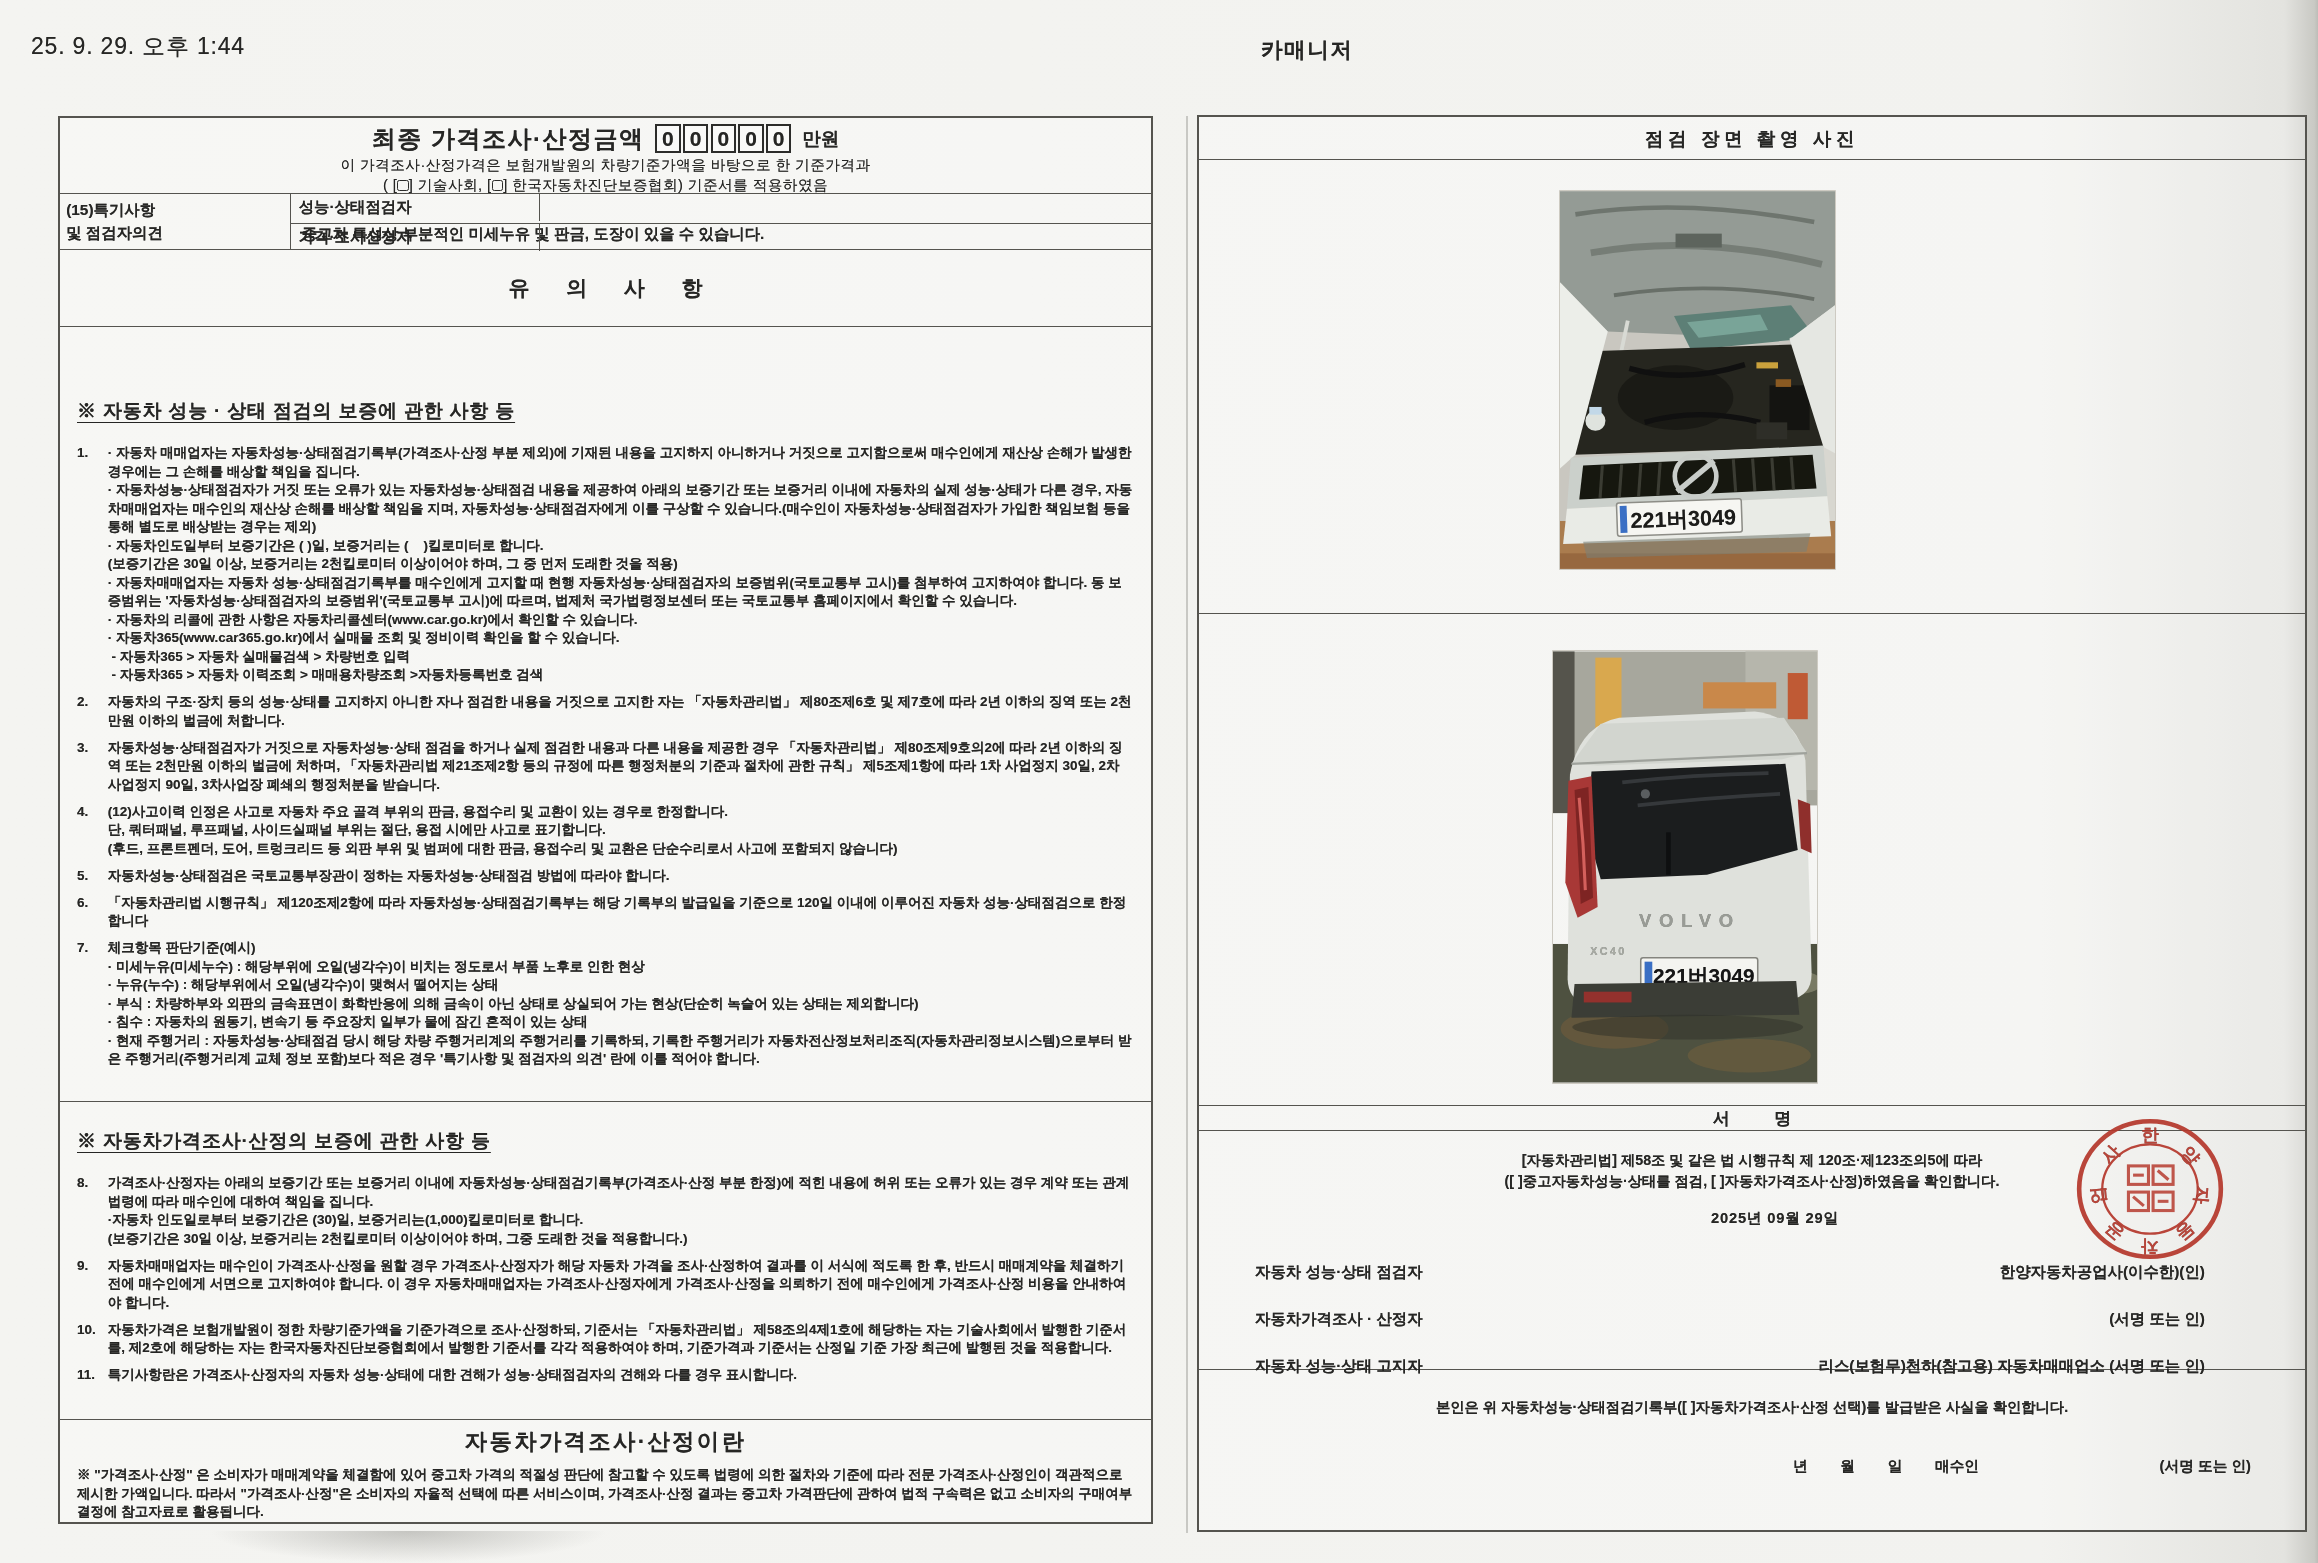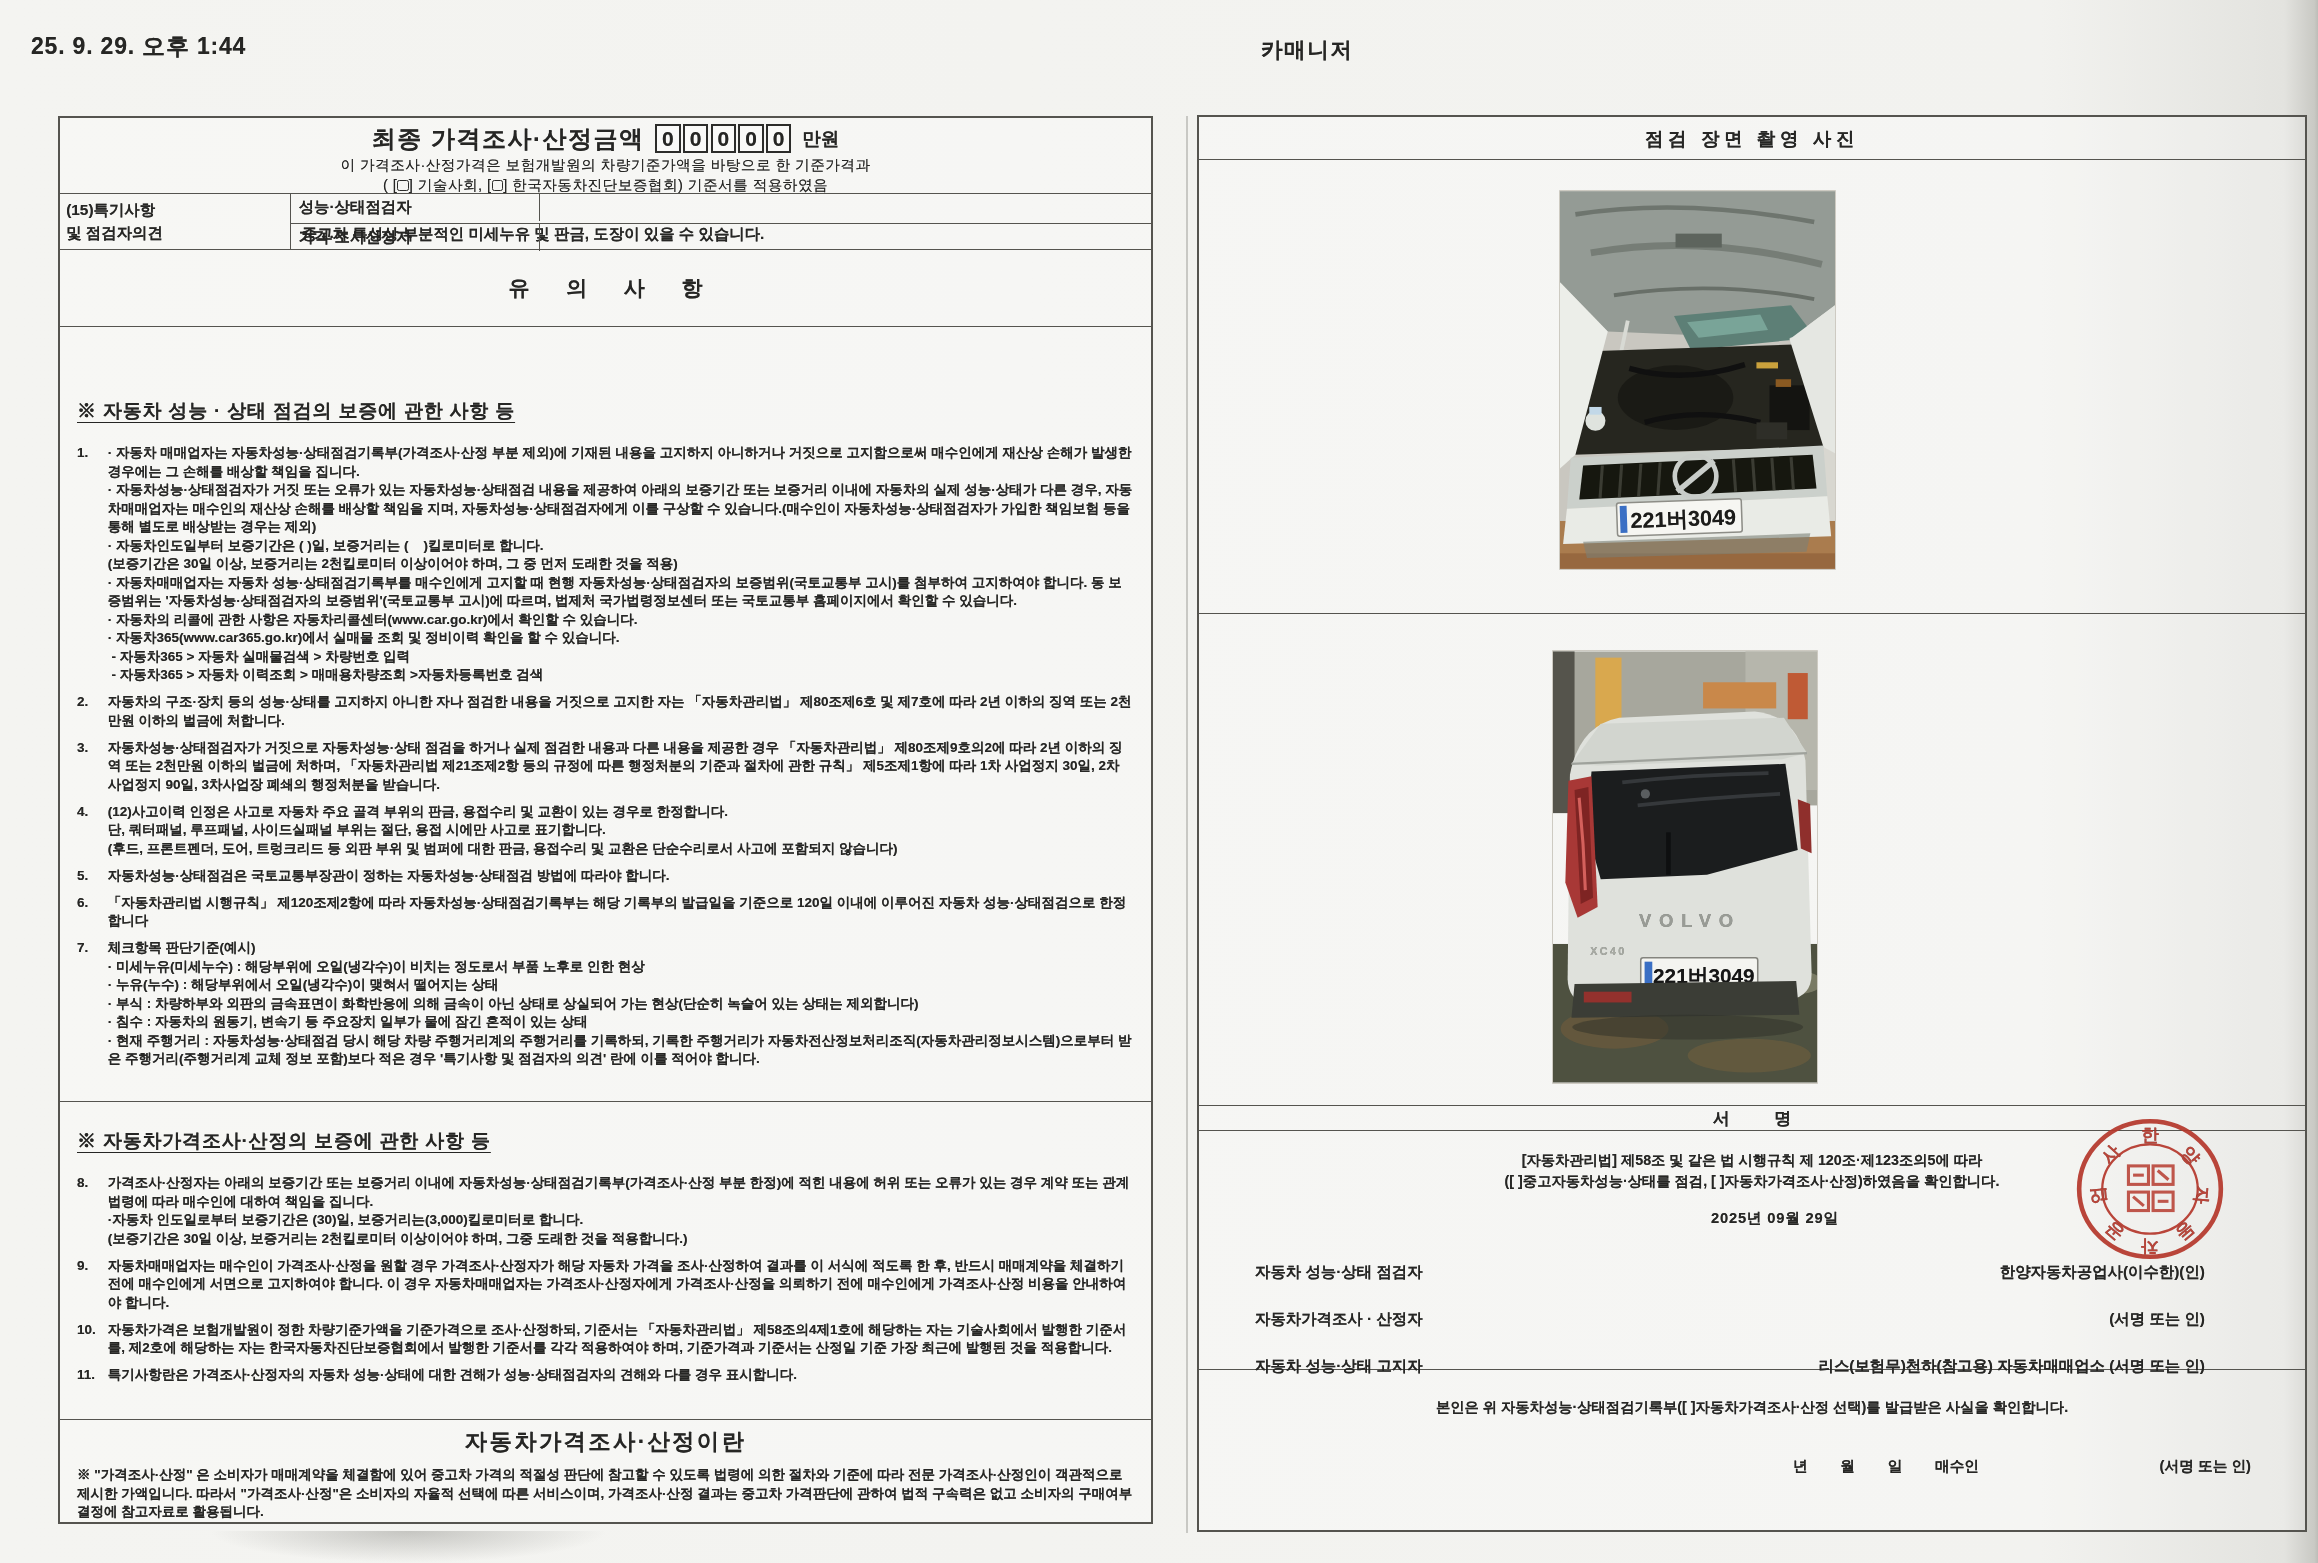--- a/index.html
+++ b/index.html
@@ -15,21 +15,21 @@
     font-family:"Liberation Sans", sans-serif;
     background:linear-gradient(90deg,#f4f4f1 0%,#f2f2ef 88%,#e3e3df 98.5%,#c9c9c4 99.8%,#b9b9b4 100%);
     color:var(--ink);
     position:relative;
     overflow:hidden;
   }
   .abs{position:absolute;}
   .ink{text-shadow:0 0 0.3px rgba(20,20,20,.55);}
 
   
-  .scan-ts{left:31px;top:31px;font-size:23px;font-weight:700;letter-spacing:0.8px;}
+  .scan-ts{left:31px;top:31px;font-size:23px;font-weight:400;letter-spacing:0.8px;}
   .app-title{left:1261px;top:35px;font-size:21.6px;font-weight:700;letter-spacing:1.5px;}
 
   
   .panel{position:absolute;border:2.3px solid var(--bd);background:rgba(255,255,255,.25);}
   .panel.left{left:58px;top:116px;width:1095px;height:1408px;}
   .panel.right{left:1197px;top:115px;width:1110px;height:1417px;}
   .fold-line{left:1186px;top:116px;width:1.5px;height:1417px;background:rgba(120,120,114,.35);}
   .curl{left:208px;top:1531px;width:401px;height:32px;background:radial-gradient(ellipse at 50% 0%,rgba(110,110,104,.35),rgba(110,110,104,0) 70%);}
 
   
@@ -184,21 +184,21 @@
 · 침수 : 자동차의 원동기, 변속기 등 주요장치 일부가 물에 잠긴 흔적이 있는 상태
 · 현재 주행거리 : 자동차성능·상태점검 당시 해당 차량 주행거리계의 주행거리를 기록하되, 기록한 주행거리가 자동차전산정보처리조직(자동차관리정보시스템)으로부터 받은 주행거리(주행거리계 교체 정보 포함)보다 적은 경우 '특기사항 및 점검자의 의견' 란에 이를 적어야 합니다.</span>
         </div>
     </div>
 
     <div class="cell items-cell2">
       <div class="sec-head">※ 자동차가격조사·산정의 보증에 관한 사항 등</div>
       <div class="item">
           <span class="no">8.</span>
           <span class="tx">가격조사·산정자는 아래의 보증기간 또는 보증거리 이내에 자동차성능·상태점검기록부(가격조사·산정 부분 한정)에 적힌 내용에 허위 또는 오류가 있는 경우 계약 또는 관계법령에 따라 매수인에 대하여 책임을 집니다.
-·자동차 인도일로부터 보증기간은 (30)일, 보증거리는(3,000)킬로미터로 합니다.
+·자동차 인도일로부터 보증기간은 (30)일, 보증거리는(1,000)킬로미터로 합니다.
 (보증기간은 30일 이상, 보증거리는 2천킬로미터 이상이어야 하며, 그중 도래한 것을 적용합니다.)</span>
         </div>
       <div class="item">
           <span class="no">9.</span>
           <span class="tx">자동차매매업자는 매수인이 가격조사·산정을 원할 경우 가격조사·산정자가 해당 자동차 가격을 조사·산정하여 결과를 이 서식에 적도록 한 후, 반드시 매매계약을 체결하기 전에 매수인에게 서면으로 고지하여야 합니다. 이 경우 자동차매매업자는 가격조사·산정자에게 가격조사·산정을 의뢰하기 전에 매수인에게 가격조사·산정 비용을 안내하여야 합니다.</span>
         </div>
       <div class="item">
           <span class="no">10.</span>
           <span class="tx">자동차가격은 보험개발원이 정한 차량기준가액을 기준가격으로 조사·산정하되, 기준서는 「자동차관리법」 제58조의4제1호에 해당하는 자는 기술사회에서 발행한 기준서를, 제2호에 해당하는 자는 한국자동차진단보증협회에서 발행한 기준서를 각각 적용하여야 하며, 기준가격과 기준서는 산정일 기준 가장 최근에 발행된 것을 적용합니다.</span>
         </div>

